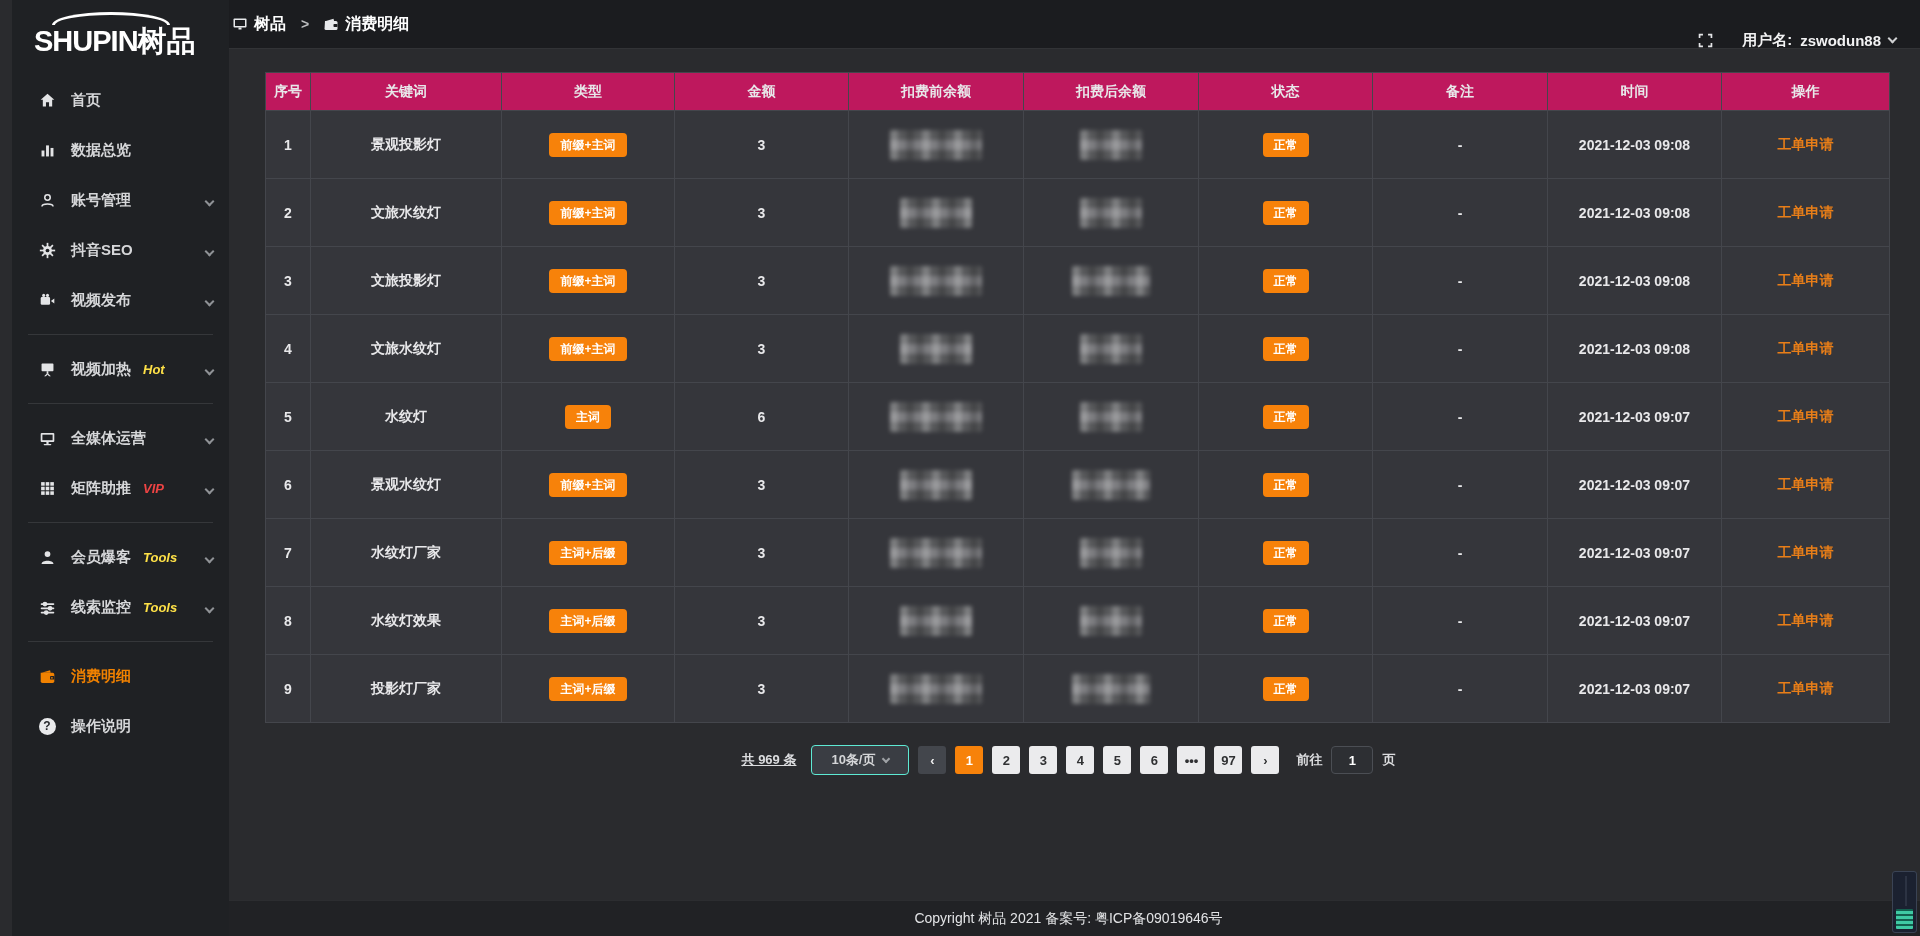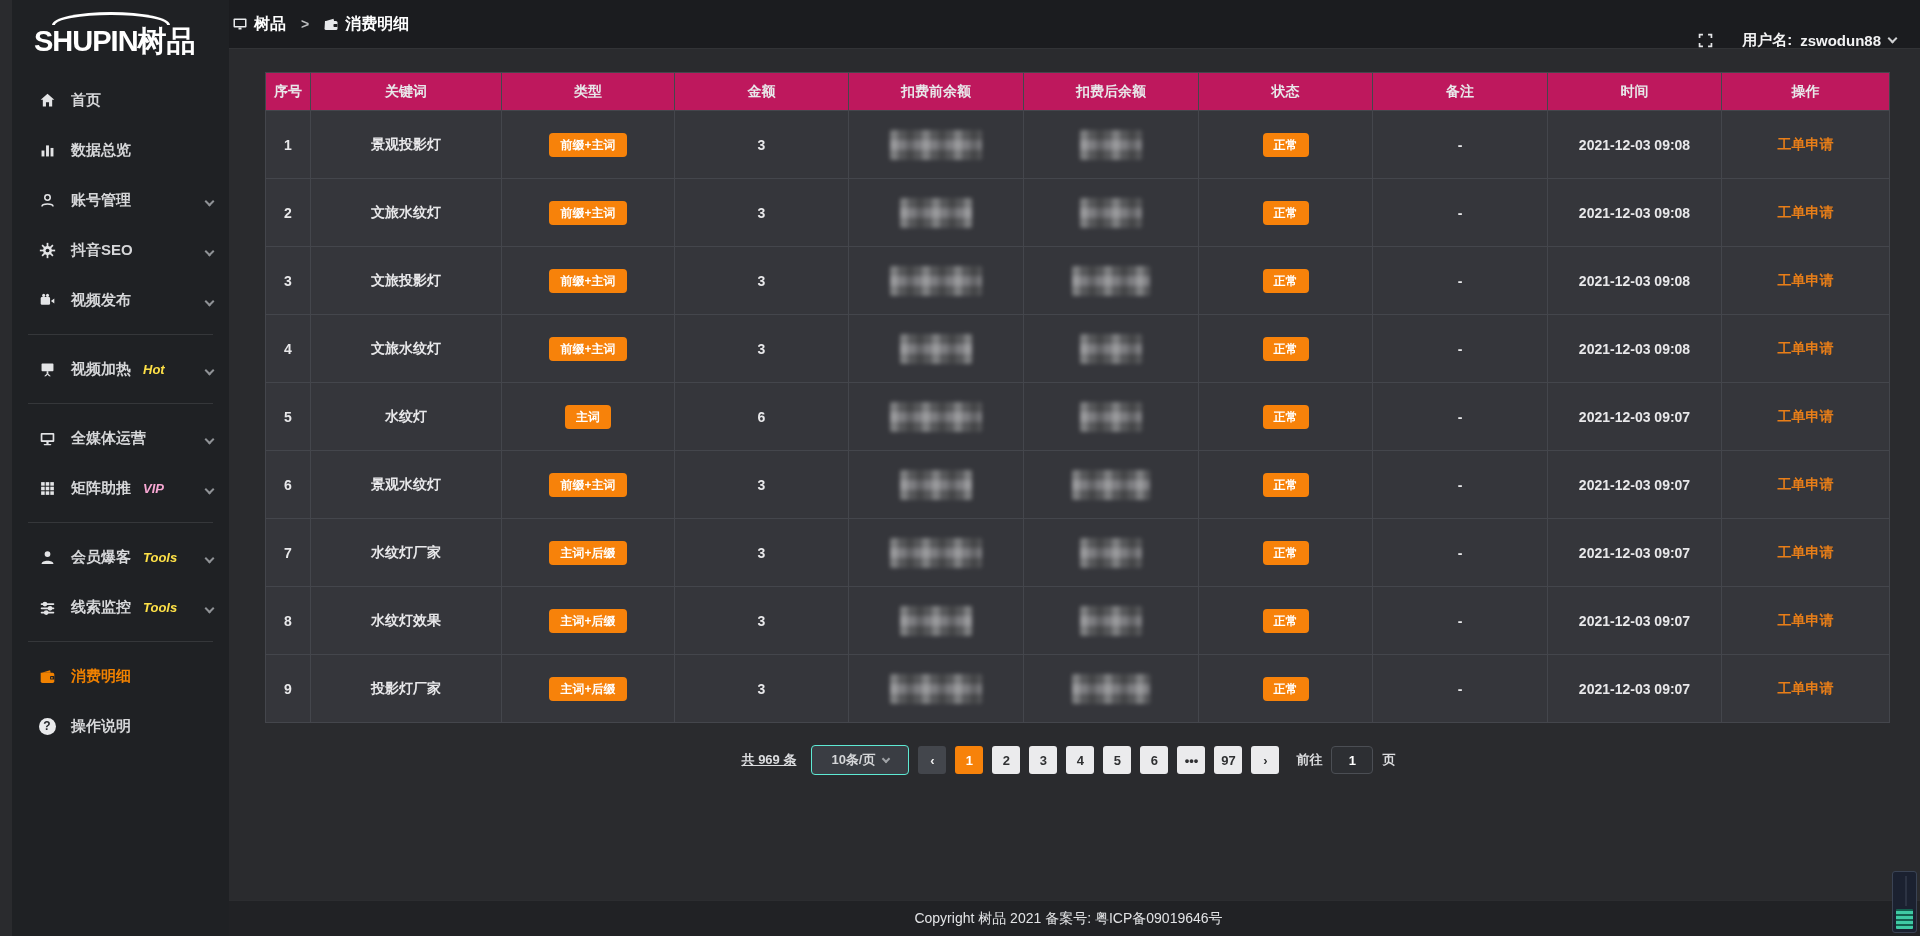--- a/index.html
+++ b/index.html
@@ -16,21 +16,21 @@
               border-radius:118px 118px 0 0 / 26px 26px 0 0; margin-left:18px; }
   .logo-text { font-size:29px; font-weight:800; color:#fff; letter-spacing:0px; line-height:32px; white-space:nowrap; }
   .logo-text .en { letter-spacing:-1px; }
   .menu { margin-top:14px; }
   .side-item { height:50px; display:flex; align-items:center; padding:0 16px 0 26px; cursor:pointer; color:#d6d7d9; }
   .si-icon { width:18px; height:18px; display:inline-flex; align-items:center; justify-content:center; color:#e3e4e6; flex:0 0 18px; }
   .si-icon svg { width:17px; height:17px; }
   .si-label { margin-left:15px; font-size:15px; font-weight:700; }
   .si-badge { margin-left:12px; font-size:13px; font-weight:800; font-style:italic; }
   .badge-red { color:#fde047; }
-  .badge-vip { color:#f9a8d4; }
+  .badge-vip { color:#ef4444; }
   .si-chev { margin-left:auto; }
   .chev { width:7px; height:7px; border-right:2px solid #8f9296; border-bottom:2px solid #8f9296;
           transform:rotate(45deg); display:inline-block; }
   .side-divider { border-top:1px solid #35373a; margin:9px 16px; }
   .side-item.active { color:#f08100; }
   .side-item.active .si-icon { color:#f08100; }
   .q-circle { width:17px; height:17px; border-radius:50%; background:#e9eaec; color:#26282c;
               font-size:12px; font-weight:800; display:flex; align-items:center; justify-content:center; }
 
   

